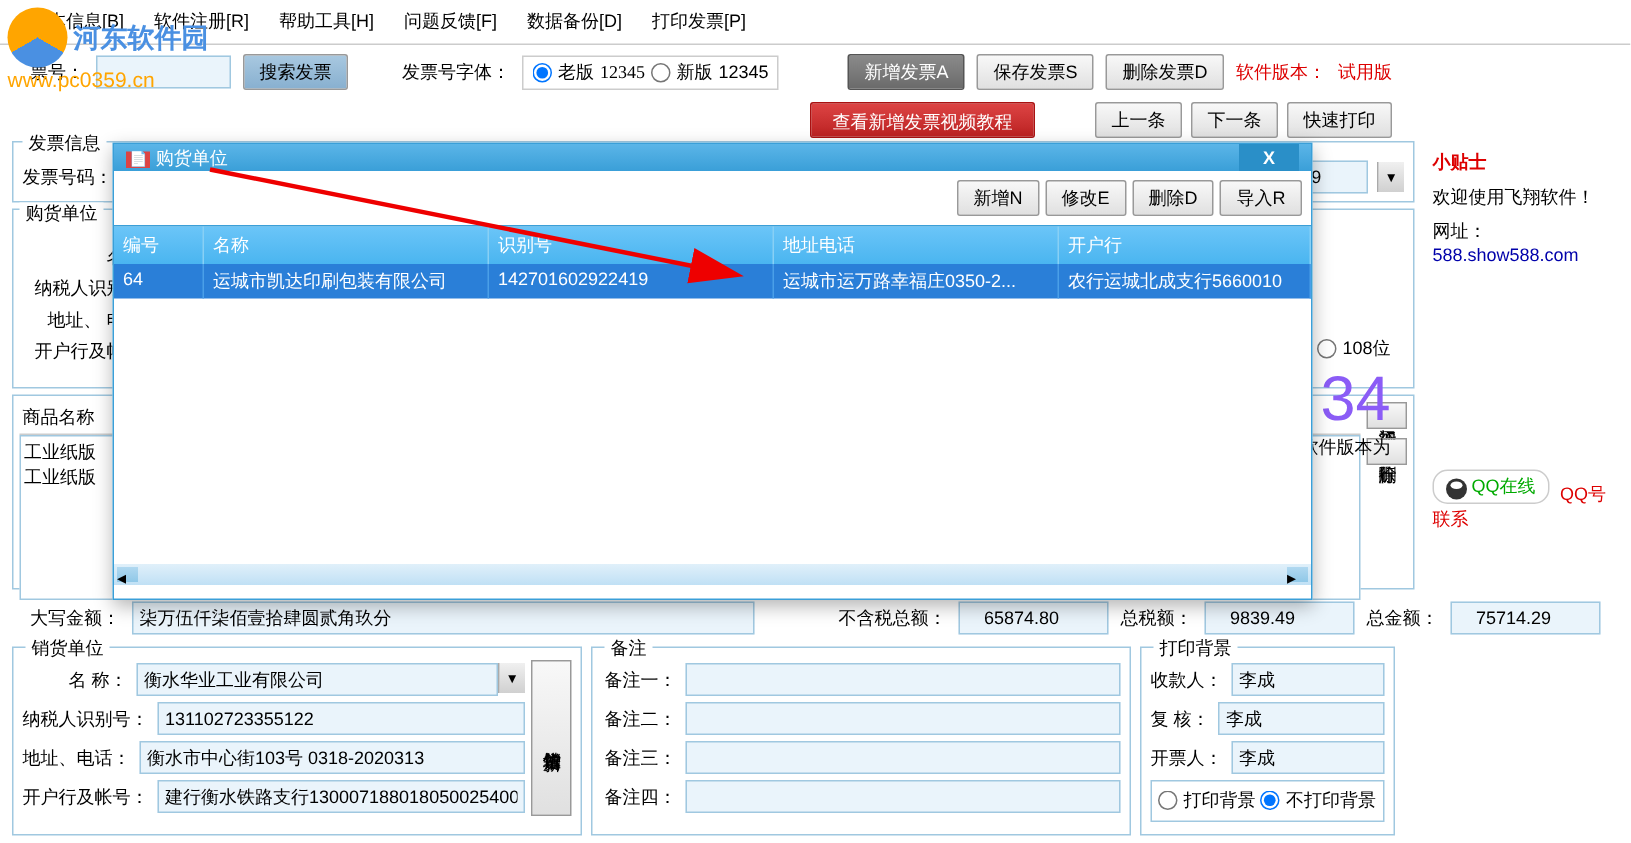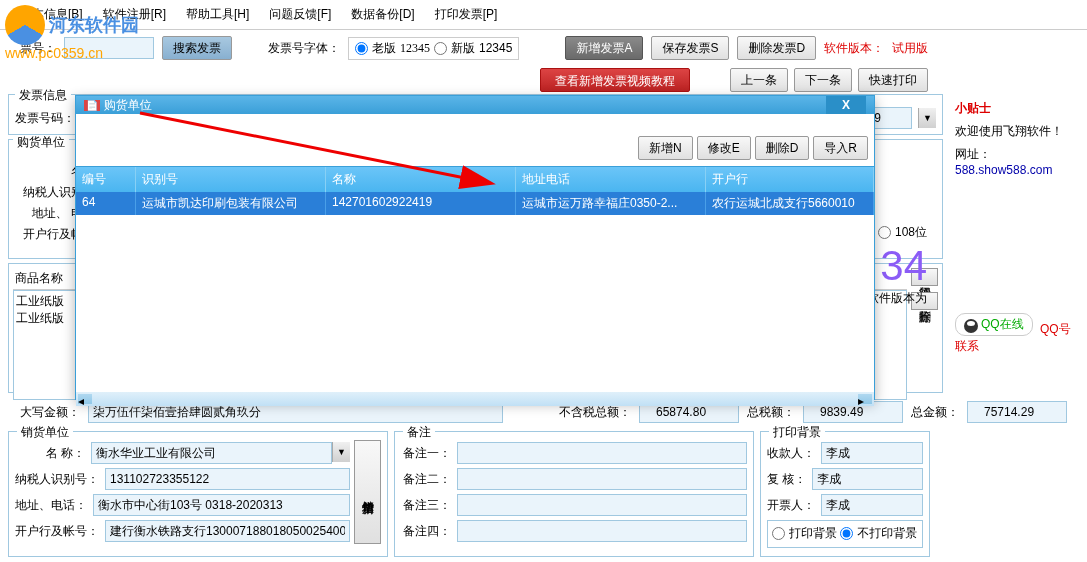--- a/index.html
+++ b/index.html
@@ -40,21 +40,21 @@
     .qq-btn { display: inline-flex; align-items: flex-end; border: 1px solid #ccc; border-radius: 10px; padding: 2px 8px; margin-top: 6px; }
     .qq-icon { width: 14px; height: 14px; background: #333; border-radius: 50%; margin-right: 3px; position: relative; }
     .qq-icon::before { content: ''; position: absolute; width: 8px; height: 5px; background: #fff; border-radius: 50%; top: 2px; left: 3px; }
     
     .big-num { color: #8b5cf6; font-size: 42px; font-weight: normal; text-align: right; }
     
     
     .modal { position: absolute; top: 95px; left: 75px; width: 800px; height: 305px; background: #fff; border: 1px solid #3a9fd8; box-shadow: 0 4px 12px rgba(0,0,0,0.3); z-index: 100; }
     .modal-titlebar { background: linear-gradient(#5bb5e8, #3a9fd8); color: #fff; padding: 0 8px; display: flex; justify-content: space-between; align-items: center; }
     .modal-close { background: #2a8fc8; color: #fff; width: 40px; height: 18px; border: none; cursor: pointer; font-weight: bold; }
-    .modal-toolbar { padding: 6px; display: flex; align-items: flex-end; gap: 6px; margin-top: 16px; }
+    .modal-toolbar { padding: 6px; display: flex; align-items: flex-end; gap: 6px; }
     .modal-toolbar-right { margin-left: auto; display: flex; gap: 4px; }
     .modal-table-head { display: flex; background: linear-gradient(#6bc5f8, #4ab5f0); color: #fff; border-top: 1px solid #3a9fd8; }
     .modal-th { padding: 4px 6px; border-right: 1px solid #88d0f5; }
     .modal-table-row { display: flex; background: #2a7fd8; color: #fff; }
     .modal-td { padding: 3px 6px; border-right: 1px solid #4a9fe8; overflow: hidden; white-space: nowrap; }
     .col1 { width: 60px; } .col2 { width: 190px; } .col3 { width: 190px; } .col4 { width: 190px; } .col5 { flex: 1; }
     .modal-body { height: 200px; background: #fff; overflow: auto; }
     .modal-scroll { height: 14px; background: linear-gradient(#e0f0fa, #c0e0f5); display: flex; align-items: center; padding: 0 2px; }
     .scroll-thumb-left { width: 14px; height: 10px; background: linear-gradient(#b0d8f0, #90c8e8); }
     .scroll-thumb-right { width: 14px; height: 10px; background: linear-gradient(#b0d8f0, #90c8e8); margin-left: auto; }
@@ -297,22 +297,22 @@
   <div class="modal-toolbar">
     <div class="modal-toolbar-right">
       <button class="btn">新增N</button>
       <button class="btn">修改E</button>
       <button class="btn">删除D</button>
       <button class="btn">导入R</button>
     </div>
   </div>
   <div class="modal-table-head">
     <div class="modal-th col1">编号</div>
+    <div class="modal-th col2">名称</div>
     <div class="modal-th col3">识别号</div>
-    <div class="modal-th col2">名称</div>
     <div class="modal-th col4">地址电话</div>
     <div class="modal-th col5">开户行</div>
   </div>
   <div class="modal-body">
     <div class="modal-table-row">
       <div class="modal-td col1">64</div>
       <div class="modal-td col2">运城市凯达印刷包装有限公司</div>
       <div class="modal-td col3">142701602922419</div>
       <div class="modal-td col4">运城市运万路幸福庄0350-2...</div>
       <div class="modal-td col5">农行运城北成支行5660010</div>

